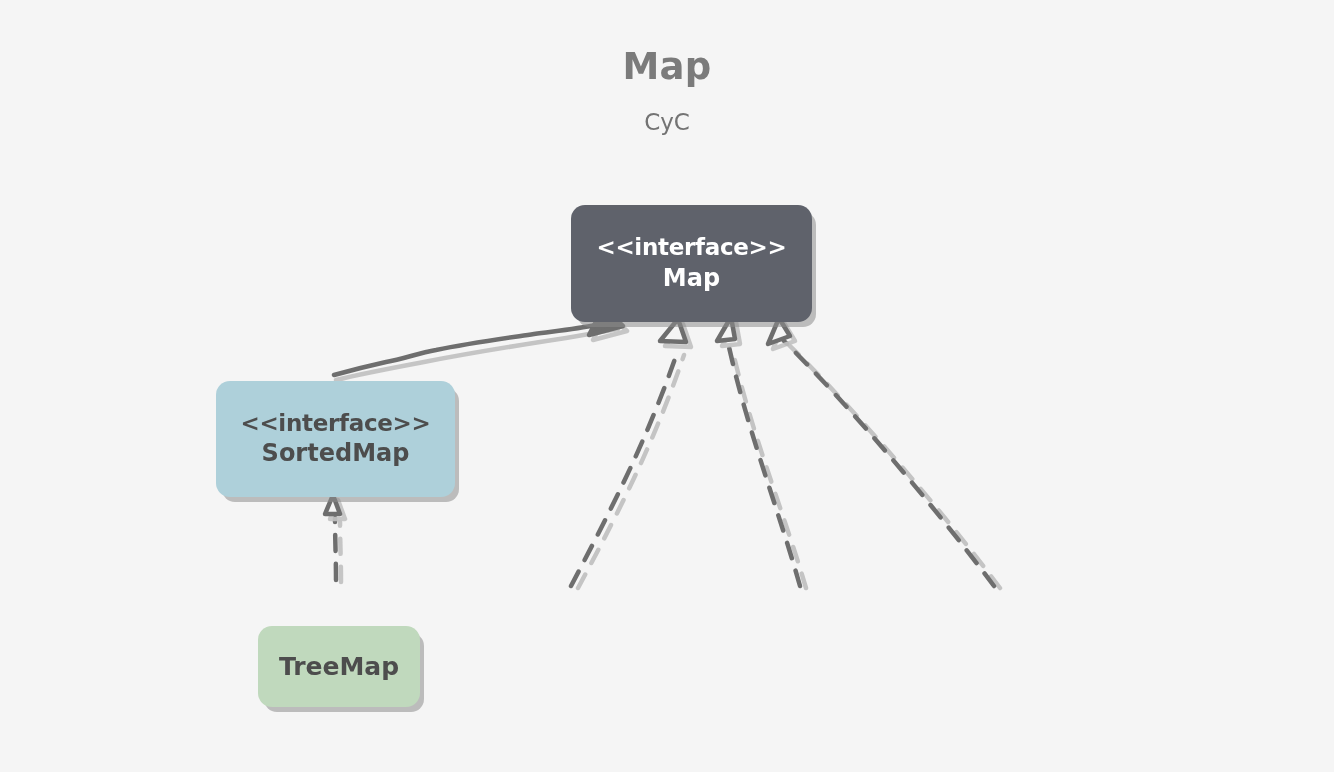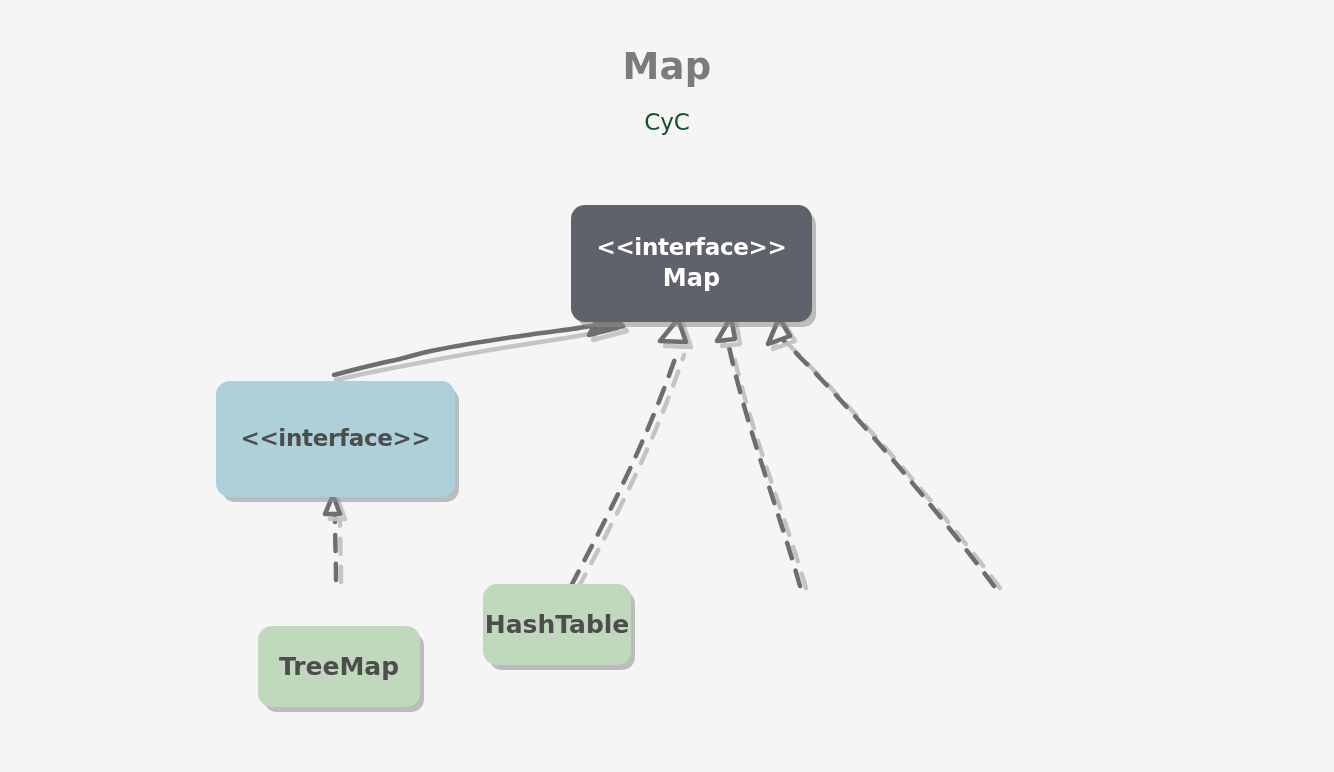--- a/index.html
+++ b/index.html
@@ -34,21 +34,21 @@
     line-height: 1;
   }
   .diagram-subtitle {
     position: absolute;
     left: 0;
     top: 111px;
     width: 1334px;
     text-align: center;
     font-size: 23px;
     font-weight: normal;
-    color: #14532d;
+    color: #737373;
     line-height: 1;
   }
 
   
   #edges {
     position: absolute;
     left: 0;
     top: 0;
     width: 1334px;
     height: 772px;
@@ -153,25 +153,23 @@
     </g>
   </svg>
 
   <div class="node interface-dark" style="left:571px; top:205px; width:241px; height:117px;">
     <div class="stereotype">&lt;&lt;interface&gt;&gt;</div>
     <div class="cname">Map</div>
   </div>
 
   <div class="node interface-blue" style="left:216px; top:381px; width:239px; height:116px;">
     <div class="stereotype">&lt;&lt;interface&gt;&gt;</div>
+    <div class="cname">SortedMap</div>
   </div>
 
   <div class="node klass-green" style="left:258px; top:582px; width:162px; height:81px;margin-top:44px;">
     <div class="cname">TreeMap</div>
   </div>
 
-  <div class="node klass-green" style="left:483px; top:584px; width:148px; height:81px;">
-    <div class="cname">HashTable</div>
-  </div>
 
 
 
 </div>
 
 </body></html>

